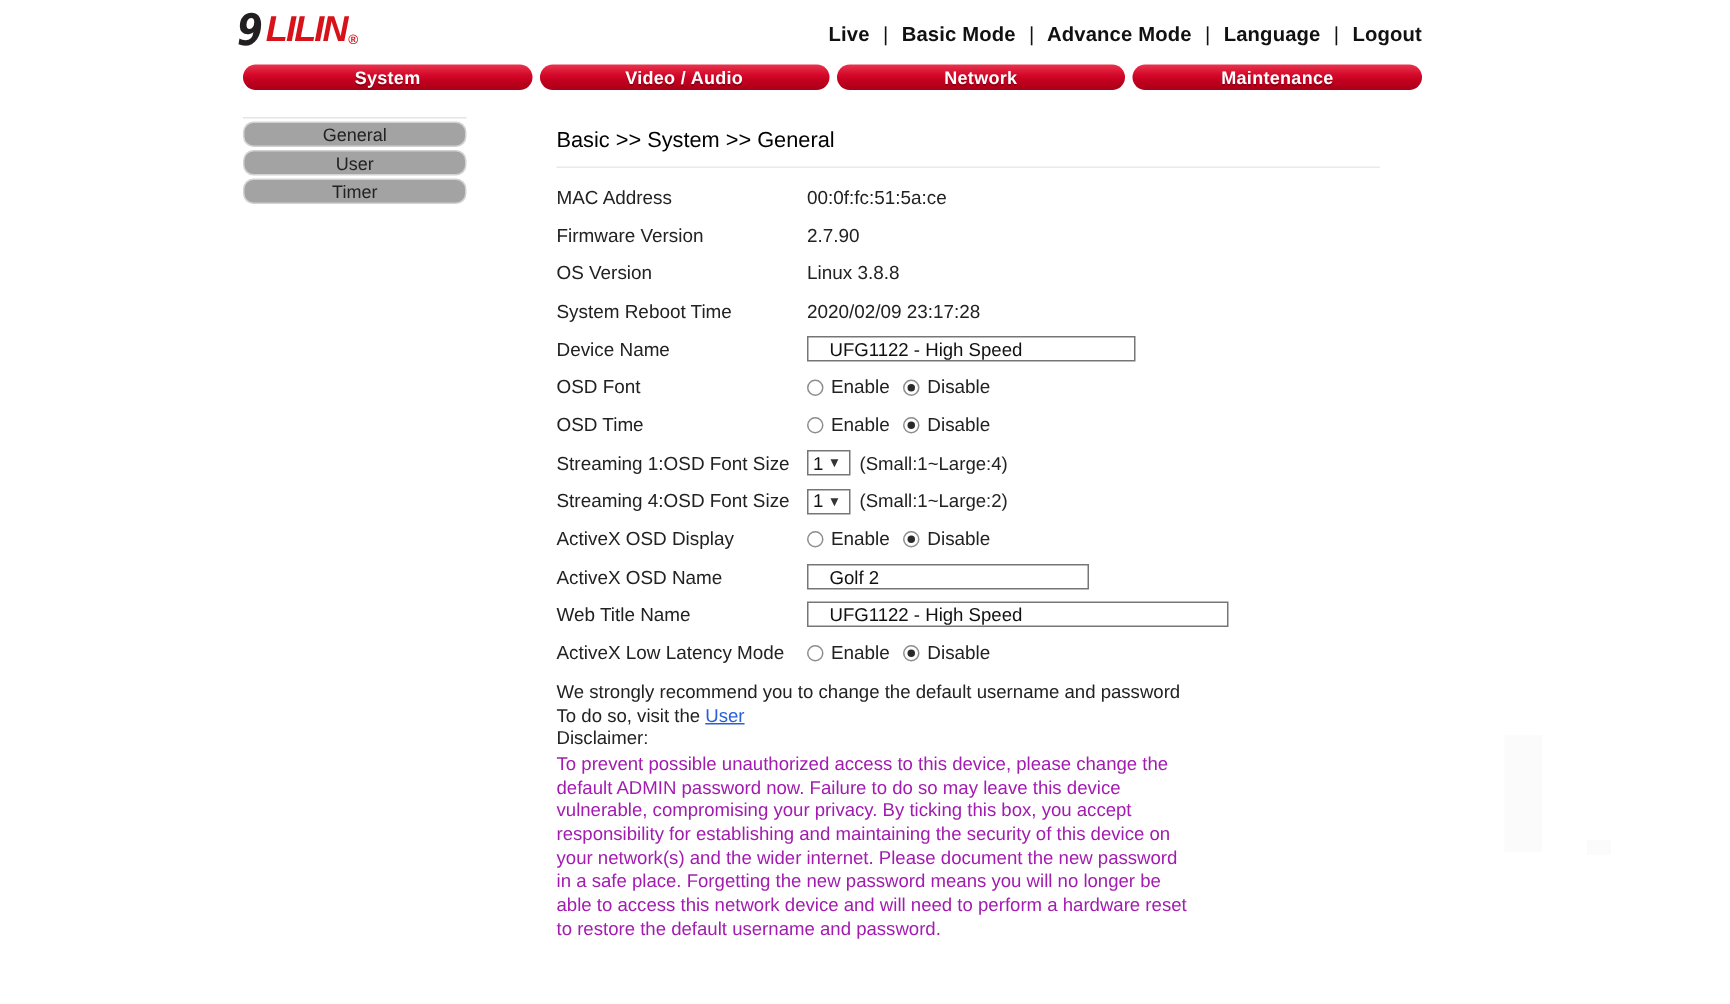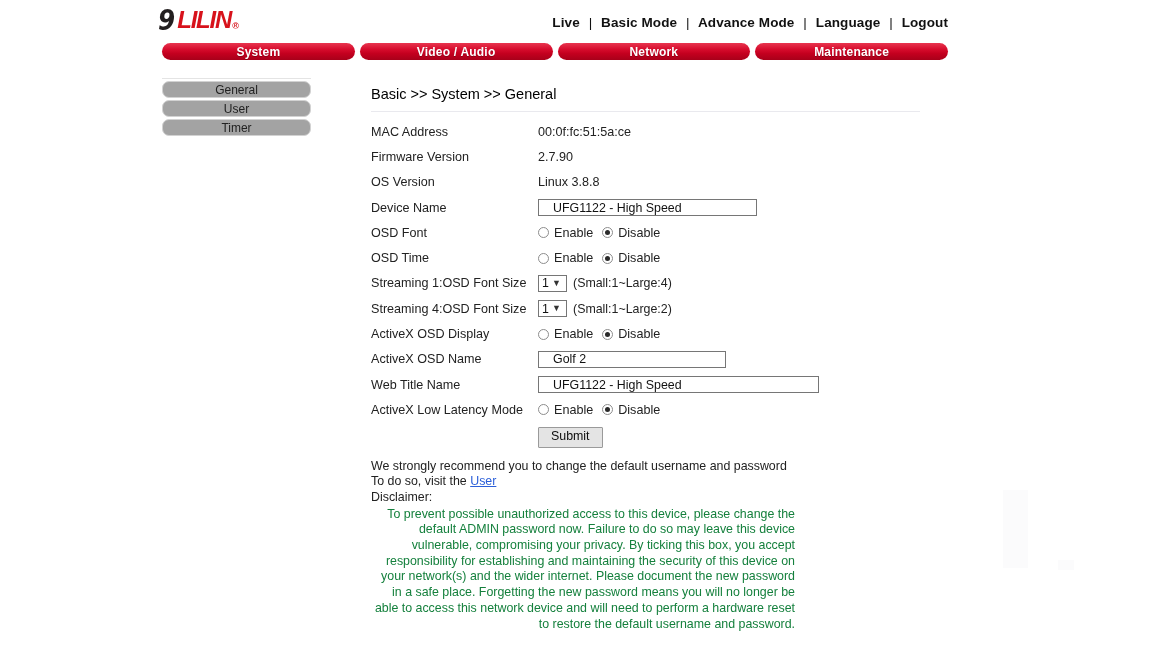--- a/index.html
+++ b/index.html
@@ -294,24 +294,24 @@
     width: 430px;
   }
   #notice .line { white-space: nowrap; }
   #notice a {
     color: #2b5fd9;
     text-decoration: underline;
   }
   #disclaimer-body {
     margin-top: 1px;
     font-size: 12.4px;
-    color: #15803d;
+    color: #a21caf;
     line-height: 15.7px;
     width: 424px;
-    text-align: right;
+    text-align: left;
   }
 
   
   .artifact {
     position: absolute;
     background: #fbfbfc;
   }
 </style>
 </head>
 <body>
@@ -368,20 +368,24 @@
       <div class="frow">
         <div class="flabel">Firmware Version</div>
         <div class="fvalue">2.7.90</div>
       </div>
 
       <div class="frow">
         <div class="flabel">OS Version</div>
         <div class="fvalue">Linux 3.8.8</div>
       </div>
 
+      <div class="frow">
+        <div class="flabel">System Reboot Time</div>
+        <div class="fvalue">2020/02/09 23:17:28</div>
+      </div>
 
       <div class="frow">
         <div class="flabel">Device Name</div>
         <div class="fvalue">
           <input type="text" class="in-device" value="UFG1122 - High Speed" style="">
         </div>
       </div>
 
       <div class="frow">
         <div class="flabel">OSD Font</div>
@@ -476,23 +480,20 @@
               <span>Enable</span>
             </label>
             <label>
               <span class="rbtn on"></span>
               <span>Disable</span>
             </label>
           </div>
         </div>
       </div>
 
-      <div id="submit-row">
-        <button id="submit-btn">Submit</button>
-      </div>
     </div>
 
     <div id="notice">
       <div class="line">We strongly recommend you to change the default username and password</div>
       <div class="line">
         <span>To do so, visit the </span><a href="#">User</a>
       </div>
       <div class="line">Disclaimer:</div>
     </div>
     <div id="disclaimer-body">To prevent possible unauthorized access to this device, please change the default ADMIN password now. Failure to do so may leave this device vulnerable, compromising your privacy. By ticking this box, you accept responsibility for establishing and maintaining the security of this device on your network(s) and the wider internet. Please document the new password in a safe place. Forgetting the new password means you will no longer be able to access this network device and will need to perform a hardware reset to restore the default username and password.</div>

